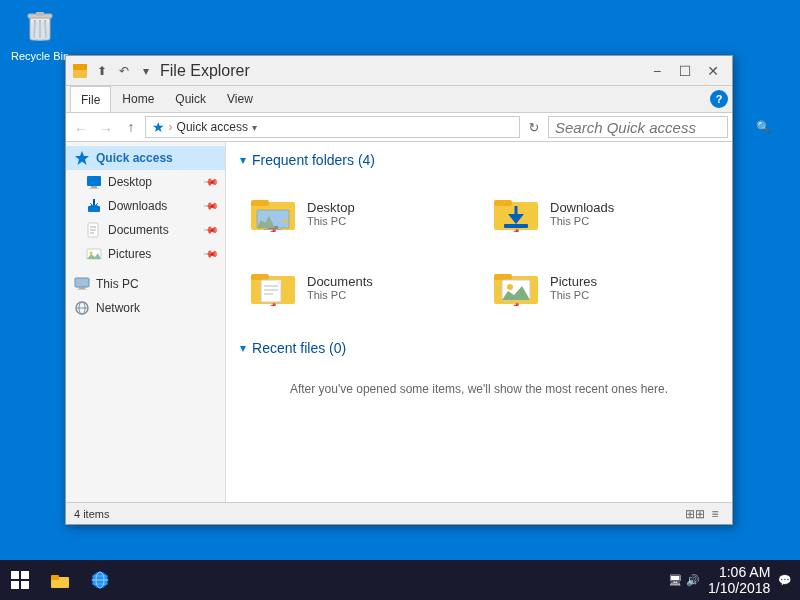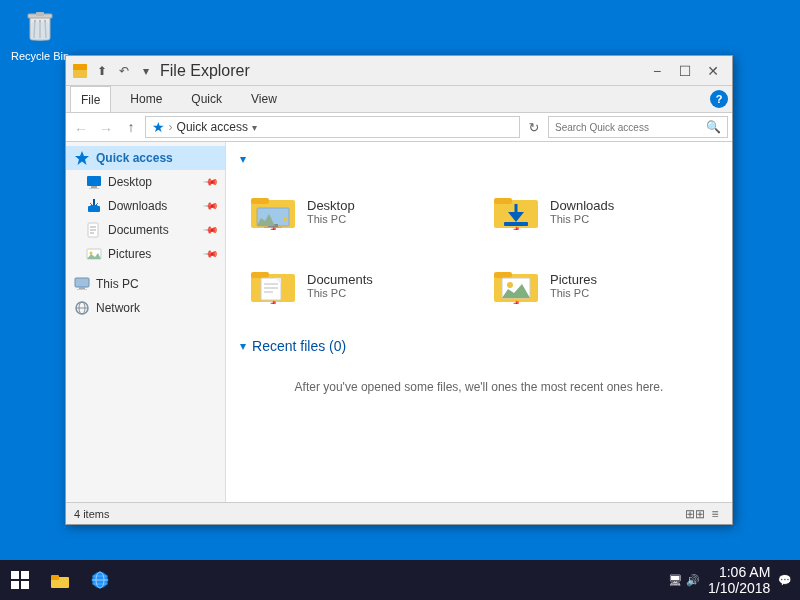--- a/index.html
+++ b/index.html
@@ -154,21 +154,21 @@
     
     .ribbon {
       background: #f0f0f0;
       flex-shrink: 0;
     }
     .ribbon-tabs {
       display: flex;
       align-items: center;
       height: 26px;
       padding-left: 4px;
-      gap: 9px;
+      gap: 1px;
     }
     .ribbon-tab {
       padding: 0 10px;
       height: 26px;
       display: flex;
       align-items: center;
       font-size: 12px;
       cursor: pointer;
       color: #333;
     }
@@ -254,24 +254,25 @@
       height: 22px;
       border: 1px solid #ccc;
       display: flex;
       align-items: center;
       padding: 0 6px;
       background: white;
     }
     .search-box input {
       border: none;
       outline: none;
-      font-size: 10px;
+      font-size: 15px;
       flex: 1;
       background: transparent;
       color: #999;
+      font-style: italic;
     }
     .search-icon-btn {
       color: #666;
       font-size: 12px;
       cursor: pointer;
     }
 
     
     .main-area {
       display: flex;
@@ -581,20 +582,23 @@
               </svg>
           </span>
           <span>Network</span>
         </div>
       </div>
 
       <div class="content-pane">
 
         <div class="section-title">
           <span class="section-chevron">▾</span>
+          <span class="section-label">
+            <span>Frequent folders</span>&nbsp;<span>(4)</span>
+          </span>
         </div>
 
         <div class="folder-grid">
 
           <div class="folder-item">
             <div class="folder-icon-wrap">
               <svg class="folder-svg" viewBox="0 0 44 38" xmlns="http://www.w3.org/2000/svg">
                 <rect x="0" y="8" width="44" height="28" rx="2" fill="#f5c842"></rect>
                 <rect x="0" y="6" width="18" height="6" rx="2" fill="#f0b020"></rect>
                 <rect x="6" y="16" width="32" height="18" rx="1" fill="#a0c8e8" stroke="#7090b0" stroke-width="0.5"></rect>
@@ -665,21 +669,21 @@
           </div>
         </div>
 
         <div class="section-title">
           <span class="section-chevron">▾</span>
           <span class="section-label">
             <span>Recent files</span>&nbsp;<span>(0)</span>
           </span>
         </div>
 
-        <div class="recent-empty">After you've opened some files, we'll ones the most recent ones here.</div>
+        <div class="recent-empty">After you've opened some items, we'll show the most recent ones here.</div>
 
       </div>
     </div>
 
     <div class="status-bar">
       <span>4 items</span>
       <div class="status-bar-right">
         <div class="view-btn">⊞⊞</div>
         <div class="view-btn">≡</div>
       </div>

